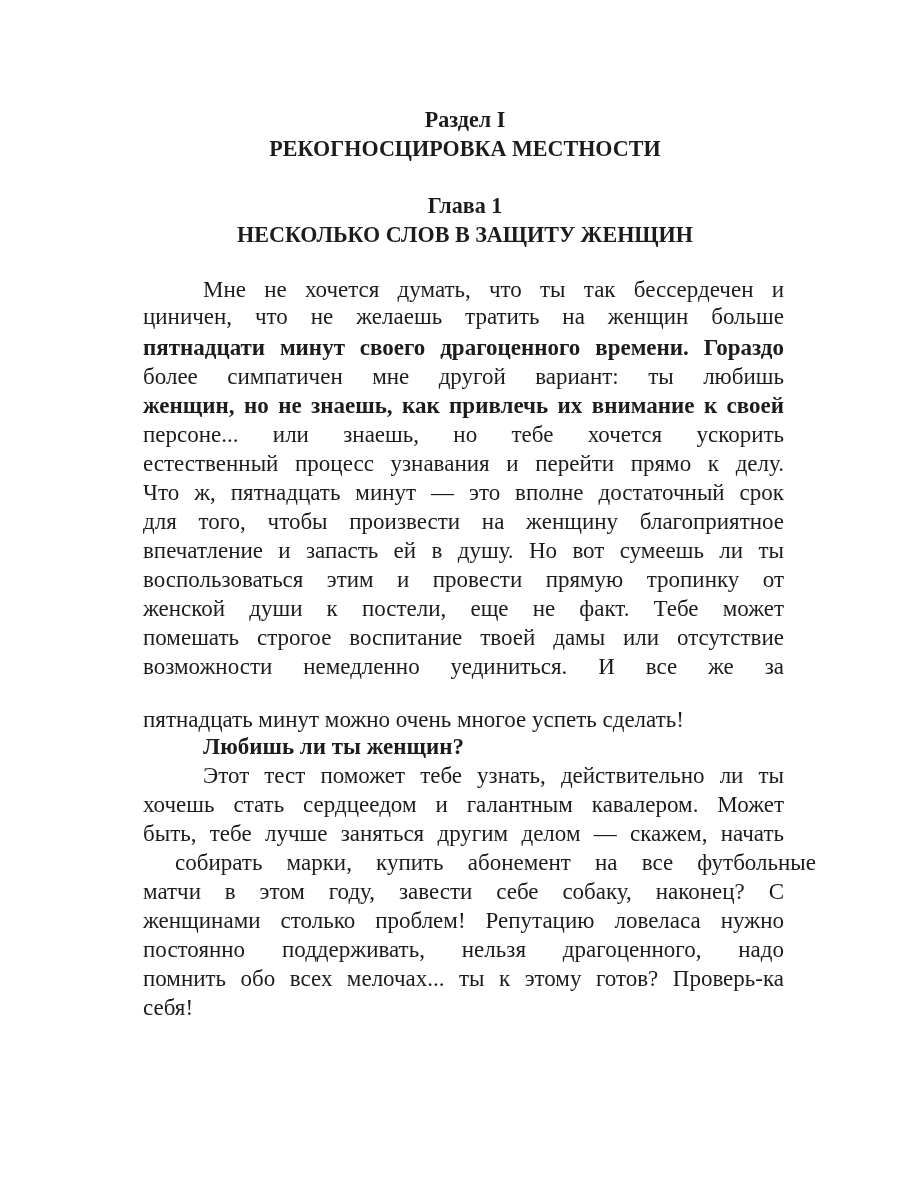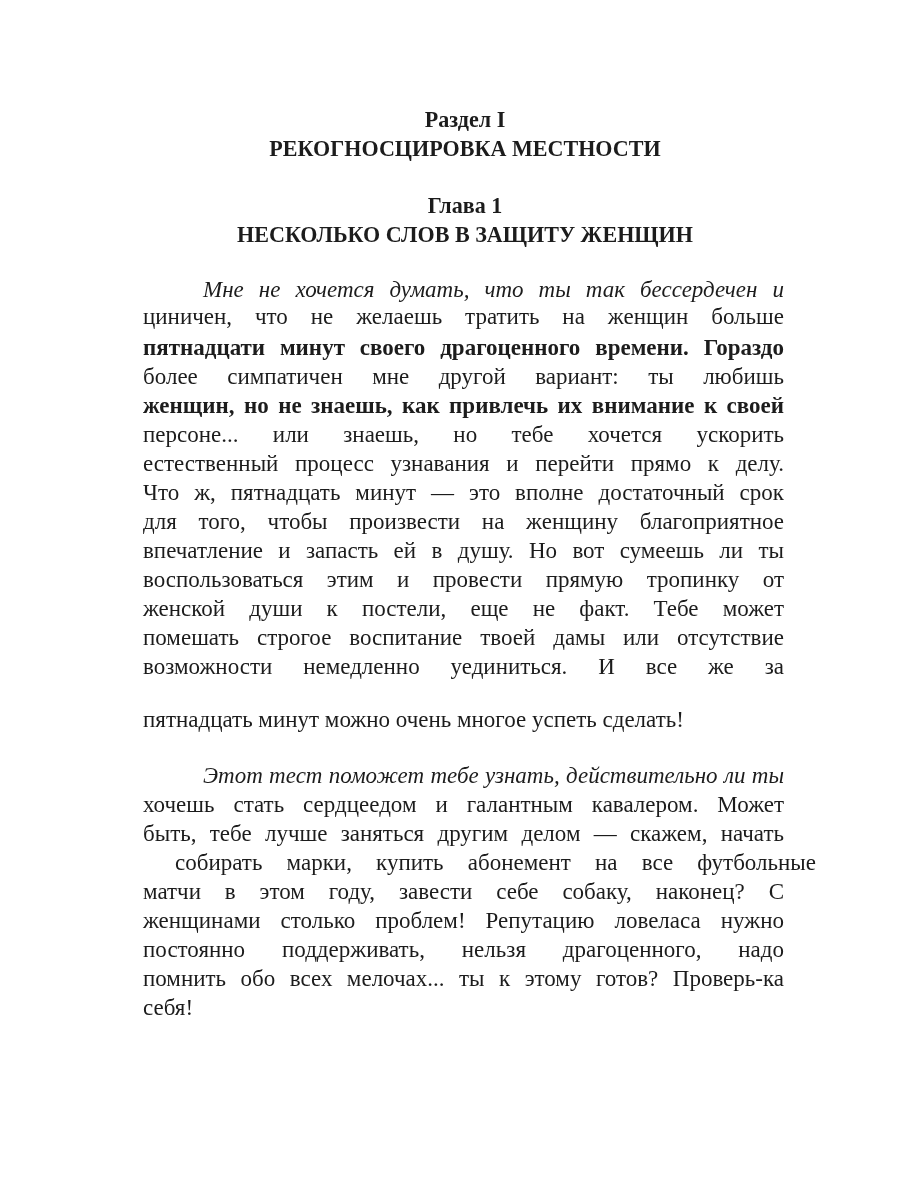--- a/index.html
+++ b/index.html
@@ -39,21 +39,20 @@
       width: 641px;
       font-size: 23px;
       line-height: 28px;
       white-space: nowrap;
       text-align: justify;
       text-align-last: justify;
     }
     .line.indent {
       left: 203px;
       width: 581px;
-      font-style: italic;
     }
     .line.last {
       text-align-last: left;
     }
     .subheading {
       position: absolute;
       left: 203px;
       font-weight: bold;
       font-size: 23px;
       line-height: 28px;
@@ -82,20 +81,21 @@
     <div class="line" style="top:479px;">Что ж, пятнадцать минут — это вполне достаточный срок</div>
     <div class="line" style="top:508px;">для того, чтобы произвести на женщину благоприятное</div>
     <div class="line" style="top:537px;">впечатление и запасть ей в душу. Но вот сумеешь ли ты</div>
     <div class="line" style="top:566px;">воспользоваться этим и провести прямую тропинку от</div>
     <div class="line" style="top:595px;">женской души к постели, еще не факт. Тебе может</div>
     <div class="line" style="top:624px;">помешать строгое воспитание твоей дамы или отсутствие</div>
     <div class="line" style="top:653px;">возможности немедленно уединиться. И все же за</div>
     <div class="line last" style="top:706px;">пятнадцать минут можно очень многое успеть сделать!</div>
   </div>
 
+  <div class="subheading" style="top:733px;">Любишь ли ты женщин?</div>
 
   <div>
     <div class="line indent" style="top:762px;">Этот тест поможет тебе узнать, действительно ли ты</div>
     <div class="line" style="top:791px;">хочешь стать сердцеедом и галантным кавалером. Может</div>
     <div class="line" style="top:820px;">быть, тебе лучше заняться другим делом — скажем, начать</div>
     <div class="line" style="top:849px;margin-left:32px;">собирать марки, купить абонемент на все футбольные</div>
     <div class="line" style="top:878px;">матчи в этом году, завести себе собаку, наконец? С</div>
     <div class="line" style="top:907px;">женщинами столько проблем! Репутацию ловеласа нужно</div>
     <div class="line" style="top:936px;">постоянно поддерживать, нельзя драгоценного, надо</div>
     <div class="line" style="top:965px;">помнить обо всех мелочах... ты к этому готов? Проверь-ка</div>

